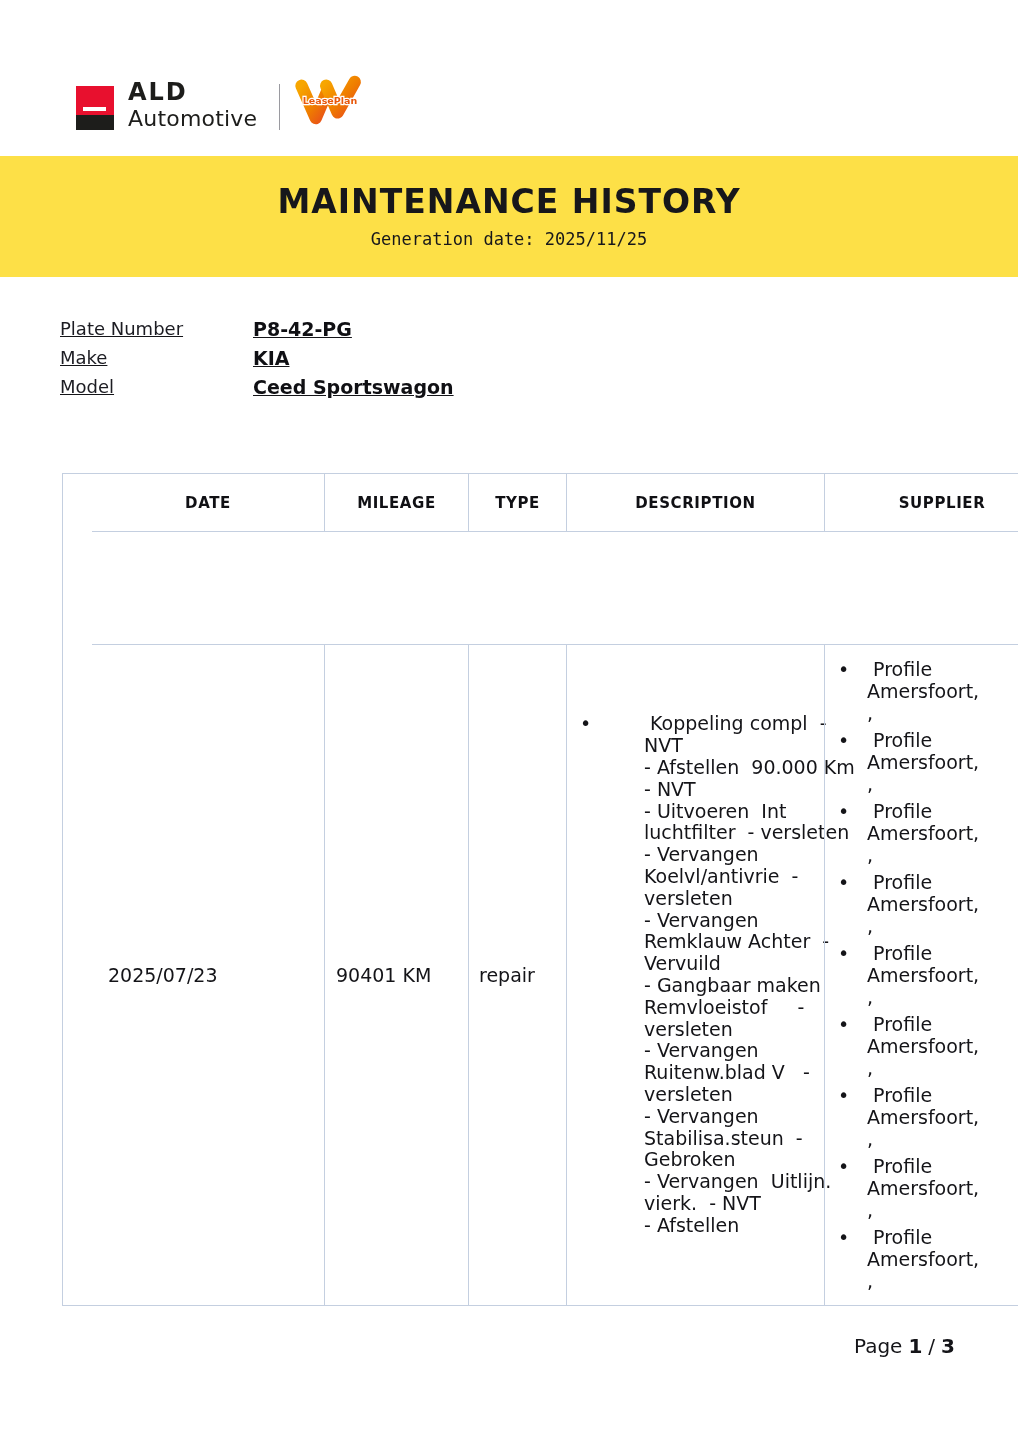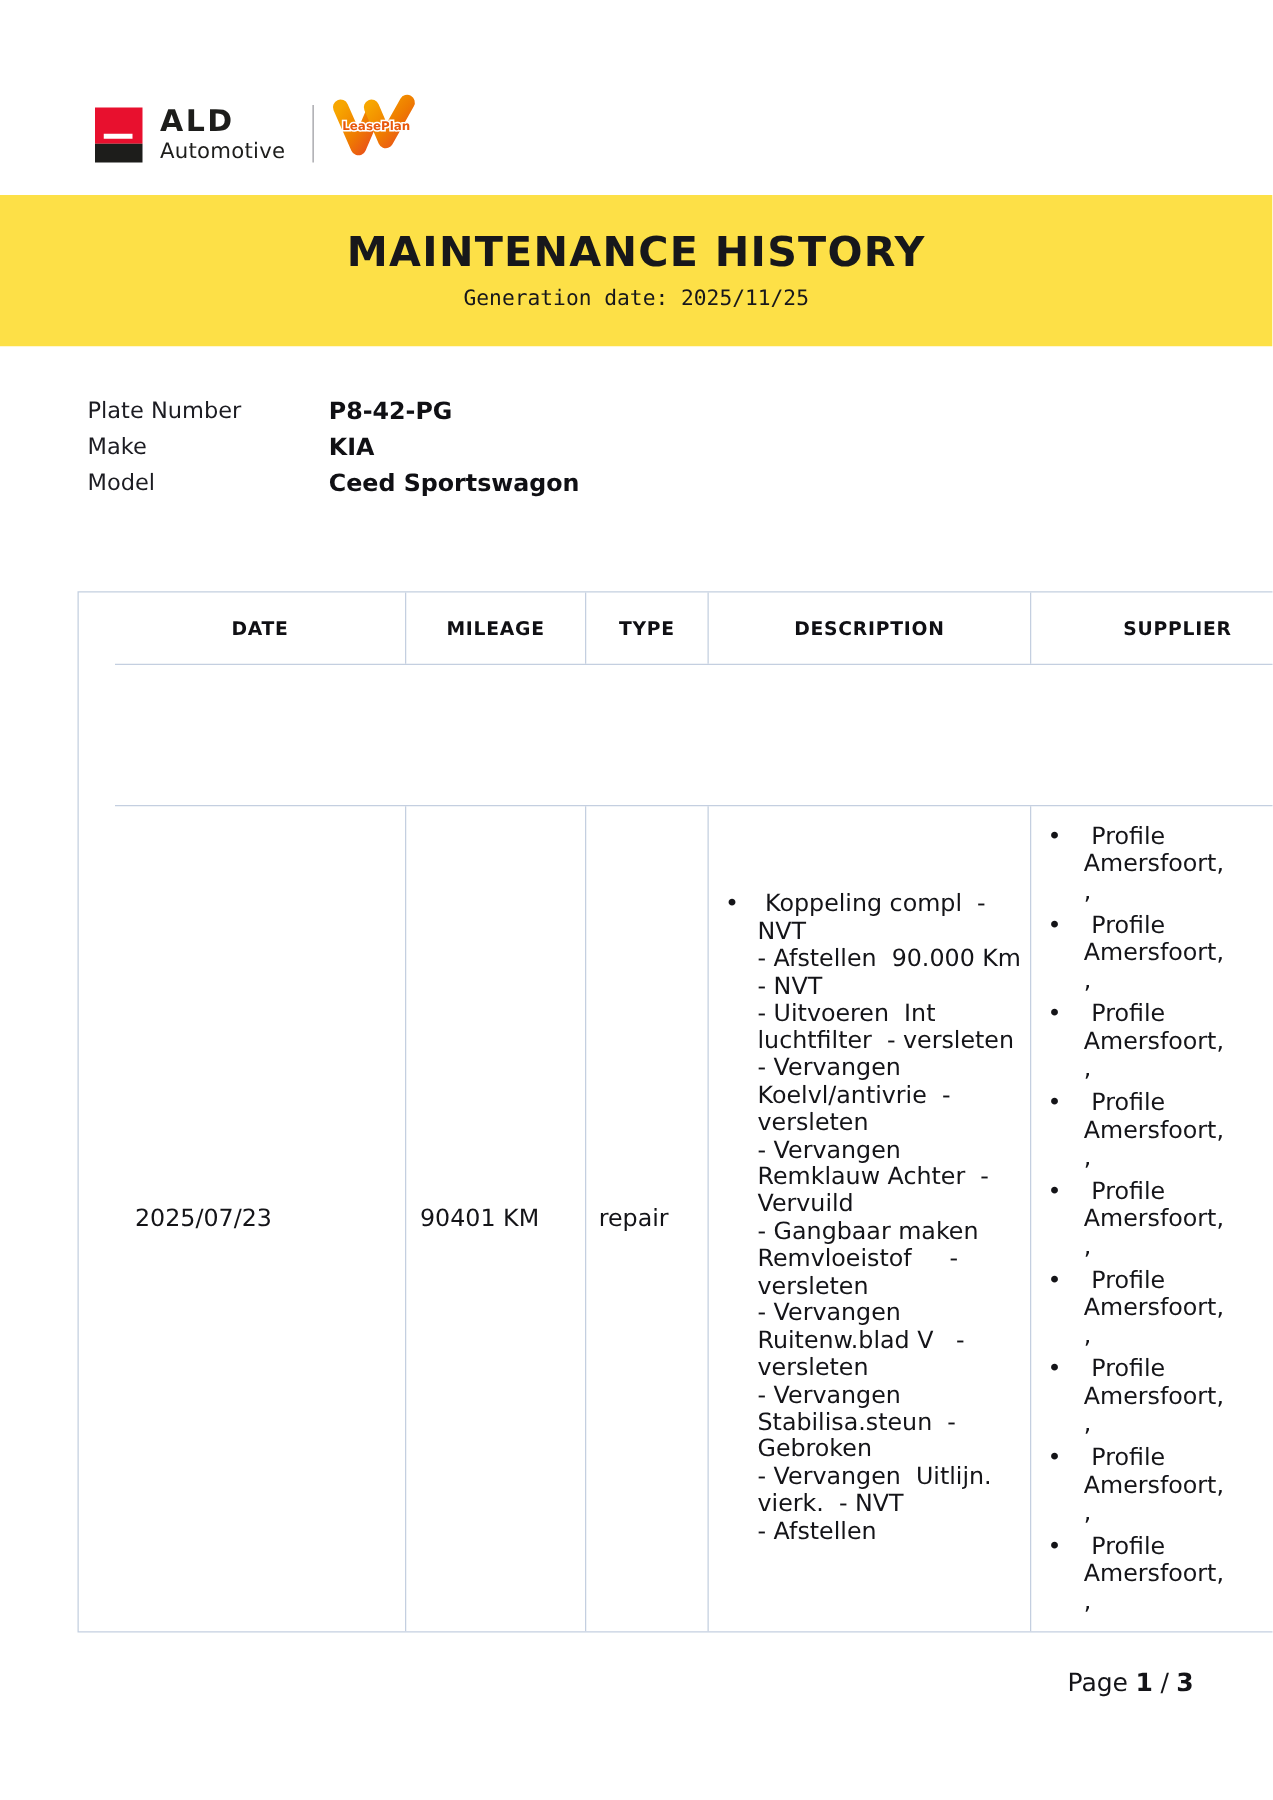--- a/index.html
+++ b/index.html
@@ -9,34 +9,34 @@
   }
 
   
   .logo-row { position:absolute; left:76px; top:72px; display:flex; align-items:flex-end; }
   .ald-mark { width:38px; height:44px; position:relative; flex:none; }
   .ald-red   { height:29px; background:#e8102e; }
   .ald-black { height:15px; background:#1d1d1b; }
   .ald-dash  { position:absolute; left:7px; top:21px; width:23px; height:4px; background:#ffffff; }
   .ald-text { margin-left:14px; }
   .ald-name { font-size:24px; font-weight:bold; letter-spacing:2px; color:#1d1d1b; line-height:1; }
-  .ald-sub  { font-size:17px; color:#1d1d1b; margin-top:4px; letter-spacing:0.2px; line-height:1; }
+  .ald-sub  { font-size:22px; color:#1d1d1b; margin-top:4px; letter-spacing:0.2px; line-height:1; }
   .logo-divider { width:1px; height:46px; background:#9a9aa0; margin:0 12px 0 22px; flex:none; }
   .lp-logo { width:76px; height:58px; flex:none; }
 
   
   .banner {
     position:absolute; left:0; top:156px; width:1018px; height:121px; background:#fde047;
     display:flex; flex-direction:column; align-items:center; justify-content:center;
   }
   .banner-title { font-size:33px; font-weight:bold; letter-spacing:1px; color:#17171b; line-height:1.1; }
   .banner-sub { font-family:"DejaVu Sans Mono", monospace; font-size:17px; color:#17171b; margin-top:8px; }
 
   
-  .info { position:absolute; left:70px; top:314px; }
+  .info { position:absolute; left:60px; top:314px;text-decoration:underline; }
   .info-row { display:flex; align-items:center; height:29px; }
   .info-label { width:193px; font-size:18px; color:#1c1c22; }
   .info-value { font-size:19px; font-weight:bold; color:#101014; }
 
   
   .mtable {
     position:absolute; left:62px; top:473px; width:998px;
     border:1px solid #c4cfe0; box-sizing:border-box; background:#fff;padding-left:29px;
   }
   .trow { display:flex; }
@@ -49,21 +49,21 @@
   .tdata { height:660px; }
   .tdata .cell + .cell { border-left:1px solid #c4cfe0; }
   .c-date{ width:232px; } .c-mileage{ width:144px; } .c-type{ width:98px; }
   .c-desc{ width:258px; } .c-sup{ flex:1; }
   .tdata .cell { display:flex; align-items:center; font-size:19px; color:#141418; }
   .td-date{ padding-left:16px; } .td-mileage{ padding-left:11px; } .td-type{ padding-left:10px; }
   .td-desc{ padding-left:13px; }
   .desc-item { display:flex; }
   .bullet { flex:none; font-size:19px; line-height:21.8px; }
   .desc-bullet { width:26px; }
-  .desc-text { white-space:pre-wrap; line-height:21.8px; width:222px; font-size:19px; }
+  .desc-text { white-space:pre-wrap; line-height:21.8px; width:222px; font-size:19px;margin-left:38px; }
   .td-sup{ padding-left:13px; }
   .sup-list { display:flex; flex-direction:column; }
   .sup-item { display:flex; margin-bottom:5px; }
   .sup-item:last-child { margin-bottom:0; }
   .sup-bullet { width:29px; line-height:22px; }
   .sup-text { white-space:pre-wrap; line-height:22px; width:114px; font-size:19px; }
 
   
   .page-footer { position:absolute; right:63px; top:1334px; font-size:20px; color:#141418; display:flex; gap:6px; }
   .page-footer .bold { font-weight:bold; }

